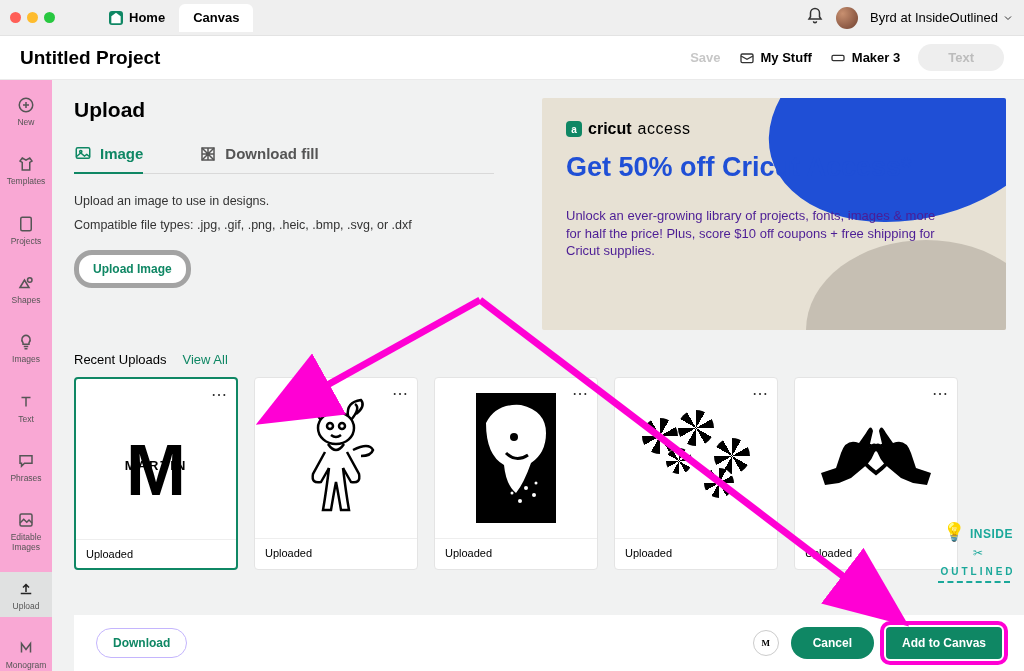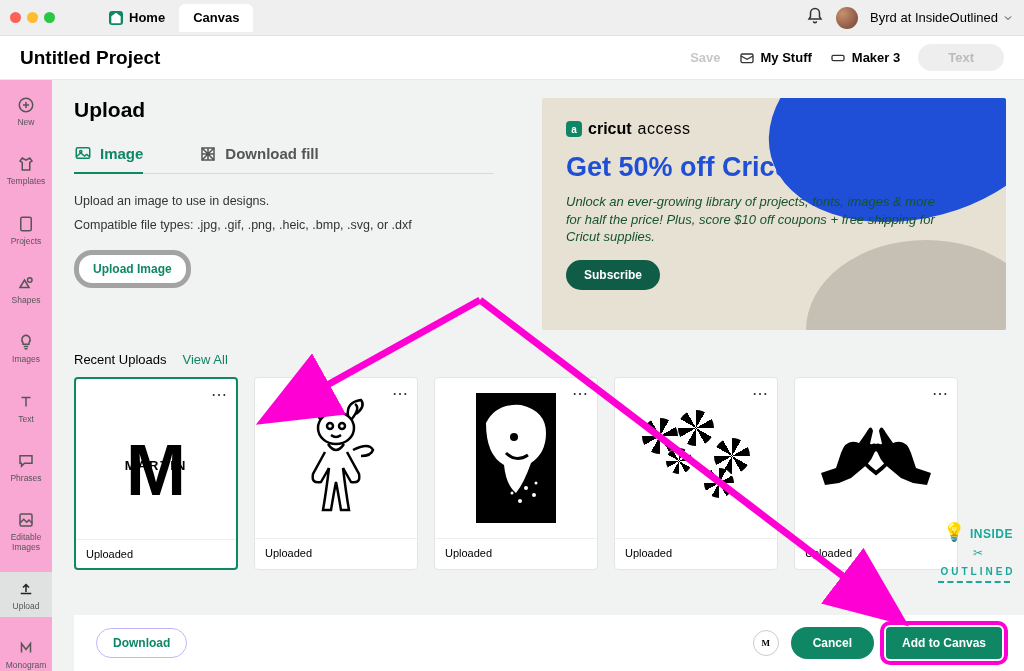--- a/index.html
+++ b/index.html
@@ -51,21 +51,21 @@
 .upload-btn { display:inline-block; padding: 7px 14px; border:5px solid #a3a3a3; color:#0f8764; background:#fff; border-radius:18px; font-size:12px; font-weight:700; cursor:pointer; }
 
 
 .promo { position:absolute; top: 18px; right: 18px; width: 464px; height: 232px; background:#e7e1d4; border-radius: 2px; overflow:hidden; display:flex; flex-direction:column; padding: 22px 24px; }
 .promo .blue-shape { position:absolute; right:-60px; top:-80px; width:300px; height:200px; background:#1f4fd6; border-radius:50%; transform: rotate(-15deg); }
 .promo .brown-shape { position:absolute; right:-40px; bottom:-90px; width:240px; height:180px; background:#c6bfb3; border-radius:50%; }
 .promo-brand { display:flex; align-items:center; gap:6px; font-size:16px; font-weight:700; position:relative; z-index:1; }
 .promo-brand .access { font-weight:400; letter-spacing:0.5px; }
 .promo-brand .logo { width:16px; height:16px; background:#0f8764; border-radius:4px; display:inline-flex; align-items:center; justify-content:center; color:#fff; font-size:10px; font-weight:700; }
 .promo-title { font-size: 27px; font-weight:700; color:#1f4fd6; margin-top: 14px; position:relative; z-index:1; }
-.promo-desc { font-size: 13px; color:#14532d; margin-top: 10px; line-height:1.35; max-width:380px; position:relative; z-index:1;font-style:italic; }
+.promo-desc { font-size: 13px; color:#4c1d95; margin-top: 24px; line-height:1.35; max-width:380px; position:relative; z-index:1; }
 .promo-btn { margin-top: 14px; background:#0f5c47; color:#fff; padding:8px 18px; border-radius:18px; font-size:12px; font-weight:700; align-self:flex-start; position:relative; z-index:1; cursor:pointer; }
 
 
 .recent-row { display:flex; align-items:center; gap:16px; margin-top: 64px; margin-bottom: 10px; }
 .recent-label { font-size: 13px; font-weight:500; }
 .view-all { font-size: 13px; color:#0f8764; font-weight:500; cursor:pointer; }
 
 .cards { display:flex; gap: 16px; }
 .card { width: 164px; background:#fff; border:1px solid #e4e4e4; border-radius:4px; overflow:hidden; cursor:pointer; display:flex; flex-direction:column; }
 .card.selected { border:2px solid #0f8764; }
@@ -259,21 +259,20 @@
     <div class="promo">
       <div class="blue-shape"></div>
       <div class="brown-shape"></div>
       <div class="promo-brand">
         <span class="logo">a</span>
         <span>cricut</span>
         <span class="access">access</span>
       </div>
       <div class="promo-title">Get 50% off Cricut Access*</div>
       <div class="promo-desc">Unlock an ever-growing library of projects, fonts, images &amp; more for half the price! Plus, score $10 off coupons + free shipping for Cricut supplies.</div>
-      <div class="promo-btn">Subscribe</div>
     </div>
 
     
     <div class="recent-row">
       <div class="recent-label">Recent Uploads</div>
       <div class="view-all">View All</div>
     </div>
 
     <div class="cards">
 

